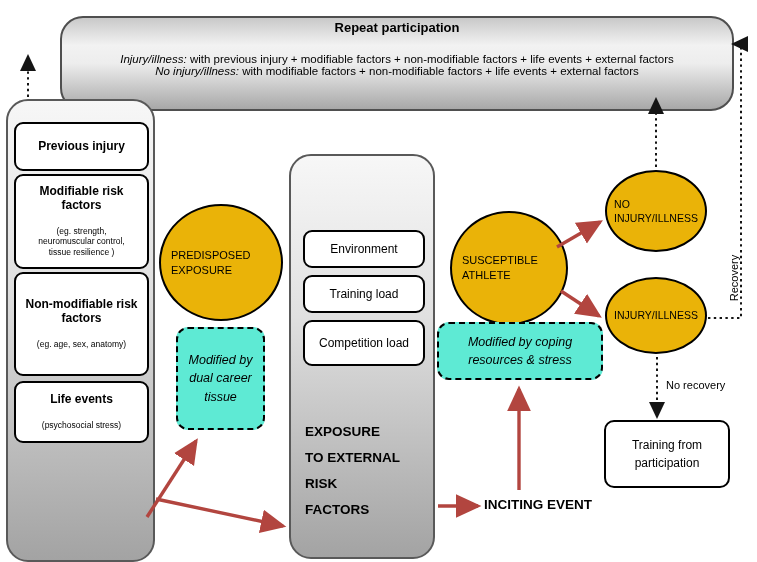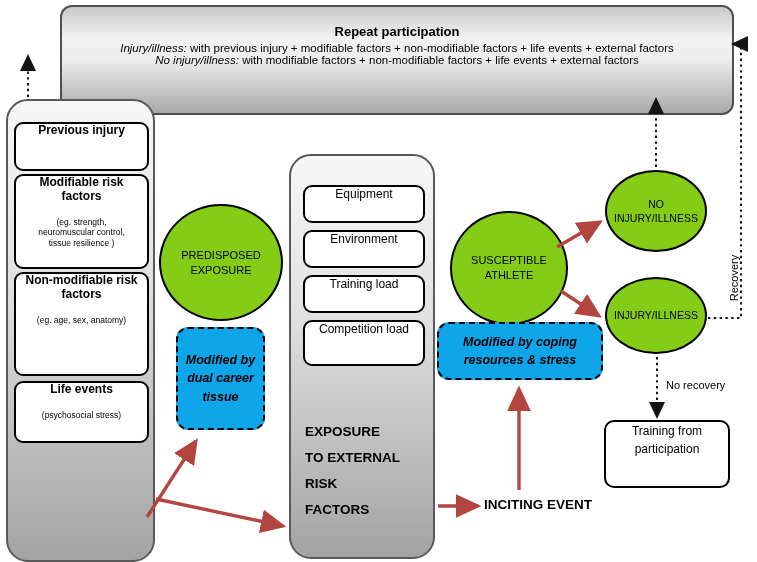--- a/index.html
+++ b/index.html
@@ -2,61 +2,61 @@
 <html style="--c-red: #b2453f; --c-black: #141414;"><head>
 <meta charset="utf-8">
 <style>
   html,body{margin:0;padding:0}
   body{font-family:"Liberation Sans",sans-serif;background:#fff;color:#000}
   #canvas{position:relative;width:757px;height:562px;background:#fff;overflow:hidden}
 
   .panel{position:absolute;border:2px solid #595959;border-radius:22px;
          background:linear-gradient(180deg,#f7f7f7 0%,#e0e0e0 40%,#a3a3a3 100%)}
 
-  #repeat-box{position:absolute;left:60px;top:5px;width:670px;height:89px;
-         border:2px solid #4f4f4f;border-radius:12px;text-align:center;padding-top:17px;
+  #repeat-box{position:absolute;left:60px;top:16px;width:670px;height:89px;
+         border:2px solid #4f4f4f;border-radius:23px;text-align:center;padding-top:2px;
          background:linear-gradient(180deg,#c9c9c9 0%,#f2f2f2 30%,#ededed 50%,#a8a8a8 100%)}
   #repeat-box .title{font-size:13px;font-weight:bold}
   #repeat-box .ln{font-size:11.5px}
-  #repeat-box .ln1{margin-top:3px}
+  #repeat-box .ln1{margin-top:18px}
   #repeat-box .ln2{}
 
   #internal-panel{left:6px;top:99px;width:145px;height:459px}
   #external-panel{left:289px;top:154px;width:142px;height:401px}
 
   .wbox{position:absolute;background:#fff;border:2px solid #000;border-radius:9px;
-        display:flex;flex-direction:column;align-items:center;text-align:center}
+        display:flex;flex-direction:column;align-items:center;justify-content:center;text-align:center}
   .pbox .t{font-weight:bold;font-size:12px;line-height:1.15;max-width:112px}
   .pbox .s{font-size:8.5px;line-height:1.25;max-width:92px;margin-top:13px}
   #ibox1{left:6px;top:21px;width:131px;height:45px}
   #ibox2{left:6px;top:73px;width:131px;height:91px}
   #ibox3{left:6px;top:171px;width:131px;height:100px}
   #ibox4{left:6px;top:280px;width:131px;height:58px}
 
   .mbox{font-size:12px}
   #ebox1{left:12px;top:29px;width:118px;height:34px}
   #ebox2{left:12px;top:74px;width:118px;height:34px}
   #ebox3{left:12px;top:119px;width:118px;height:34px}
   #ebox4{left:12px;top:164px;width:118px;height:42px}
 
   .biglabel{position:absolute;font-weight:bold;font-size:13.5px;line-height:24px}
   #internal-label{left:12px;top:387px}
   #exposure-label{left:14px;top:263px;line-height:26px}
 
-  .ellipse{position:absolute;background:#84cc16;border:2px solid #000;border-radius:50%;
-           display:flex;align-items:center;justify-content:center;text-align:center;
+  .ellipse{position:absolute;background:#eab308;border:2px solid #000;border-radius:50%;
+           display:flex;align-items:center;justify-content:center;
            font-size:11px;line-height:1.35;padding:10px;box-sizing:border-box}
   #predisposed{left:159px;top:204px;width:124px;height:117px}
   #susceptible{left:450px;top:211px;width:118px;height:114px}
   #no-injury{left:605px;top:170px;width:102px;height:82px;font-size:10.5px}
   #injury{left:605px;top:277px;width:102px;height:77px;font-size:10.5px}
 
-  .dashed{position:absolute;background:#0ea5e9;border:2px dashed #000;border-radius:12px;
+  .dashed{position:absolute;background:#5eead4;border:2px dashed #000;border-radius:12px;
           display:flex;align-items:center;justify-content:center;text-align:center;
-          font-style:italic;font-weight:bold;font-size:12.5px;line-height:1.45;padding:5px;box-sizing:border-box}
+          font-style:italic;font-weight:normal;font-size:12.5px;line-height:1.45;padding:5px;box-sizing:border-box}
   #dual-career{left:176px;top:327px;width:89px;height:103px}
   #coping{left:437px;top:322px;width:166px;height:58px}
 
   #removed{left:604px;top:420px;width:122px;height:64px;font-size:12px;border-radius:10px;line-height:1.5}
 
   #inciting{position:absolute;left:484px;top:497px;font-weight:bold;font-size:13.5px}
   #recovery{position:absolute;left:694px;top:272px;width:80px;text-align:center;font-size:11px;transform:rotate(-90deg)}
   #no-recovery{position:absolute;left:666px;top:379px;font-size:11px}
 
   #arrows{position:absolute;left:0;top:0;z-index:10;pointer-events:none}
@@ -96,23 +96,20 @@
 
   <div id="predisposed" class="ellipse">
     <span>PREDISPOSED EXPOSURE</span>
   </div>
 
   <div id="dual-career" class="dashed">
     <span>Modified by dual career tissue</span>
   </div>
 
   <div id="external-panel" class="panel">
-    <div id="ebox1" class="wbox mbox">
-        <span>Equipment</span>
-      </div>
     <div id="ebox2" class="wbox mbox">
         <span>Environment</span>
       </div>
     <div id="ebox3" class="wbox mbox">
         <span>Training load</span>
       </div>
     <div id="ebox4" class="wbox mbox">
         <span>Competition load</span>
       </div>
     <div id="exposure-label" class="biglabel">

